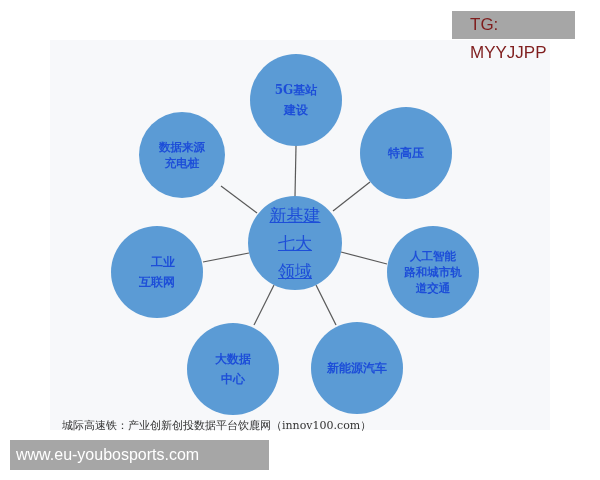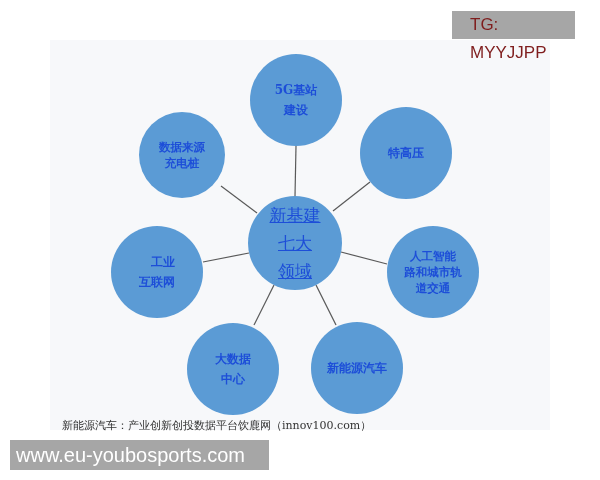--- a/index.html
+++ b/index.html
@@ -26,21 +26,21 @@
     font-family: "DejaVu Serif", "Liberation Serif", serif;
   }
   .wm-tg {
     position: absolute; left: 452px; top: 11px; width: 123px; height: 28px;
     background: #a6a6a6; color: #7f1d1d; font-size: 17px; line-height: 28px;
     padding-left: 18px; box-sizing: border-box;
     font-family: "Liberation Sans", sans-serif;
   }
   .wm-url {
     position: absolute; left: 10px; top: 440px; width: 259px; height: 30px;
-    background: #a6a6a6; color: #fff; font-size: 20px; line-height: 30px;
+    background: #a6a6a6; color: #fff; font-size: 16px; line-height: 30px;
     padding-left: 6px; box-sizing: border-box;
     font-family: "Liberation Sans", sans-serif;
   }
 </style>
 </head>
 <body>
 
 <div class="canvas"></div>
 
 <svg class="diagram" width="600" height="480">
@@ -75,16 +75,16 @@
 路和城市轨
 道交通</div>
 <div class="node-label" style="left:311px; top:322px; width:92px; height:92px;">新能源汽车</div>
 <div class="node-label" style="left:187px; top:323px; width:92px; height:92px;text-align:center;">大数据
 中心</div>
 <div class="node-label" style="left:111px; top:226px; width:92px; height:92px;text-align:right;">工业
 互联网</div>
 <div class="node-label dense" style="left:139px; top:112px; width:86px; height:86px;">数据来源
 充电桩</div>
 
-<div class="source">新能源汽车：产业创新创投数据平台饮鹿网（innov100.com）</div>
+<div class="source">城际高速铁：产业创新创投数据平台饮鹿网（innov100.com）</div>
 
 <div class="wm-tg">TG: MYYJJPP</div>
 <div class="wm-url">www.eu-youbosports.com</div>
 
 </body></html>

